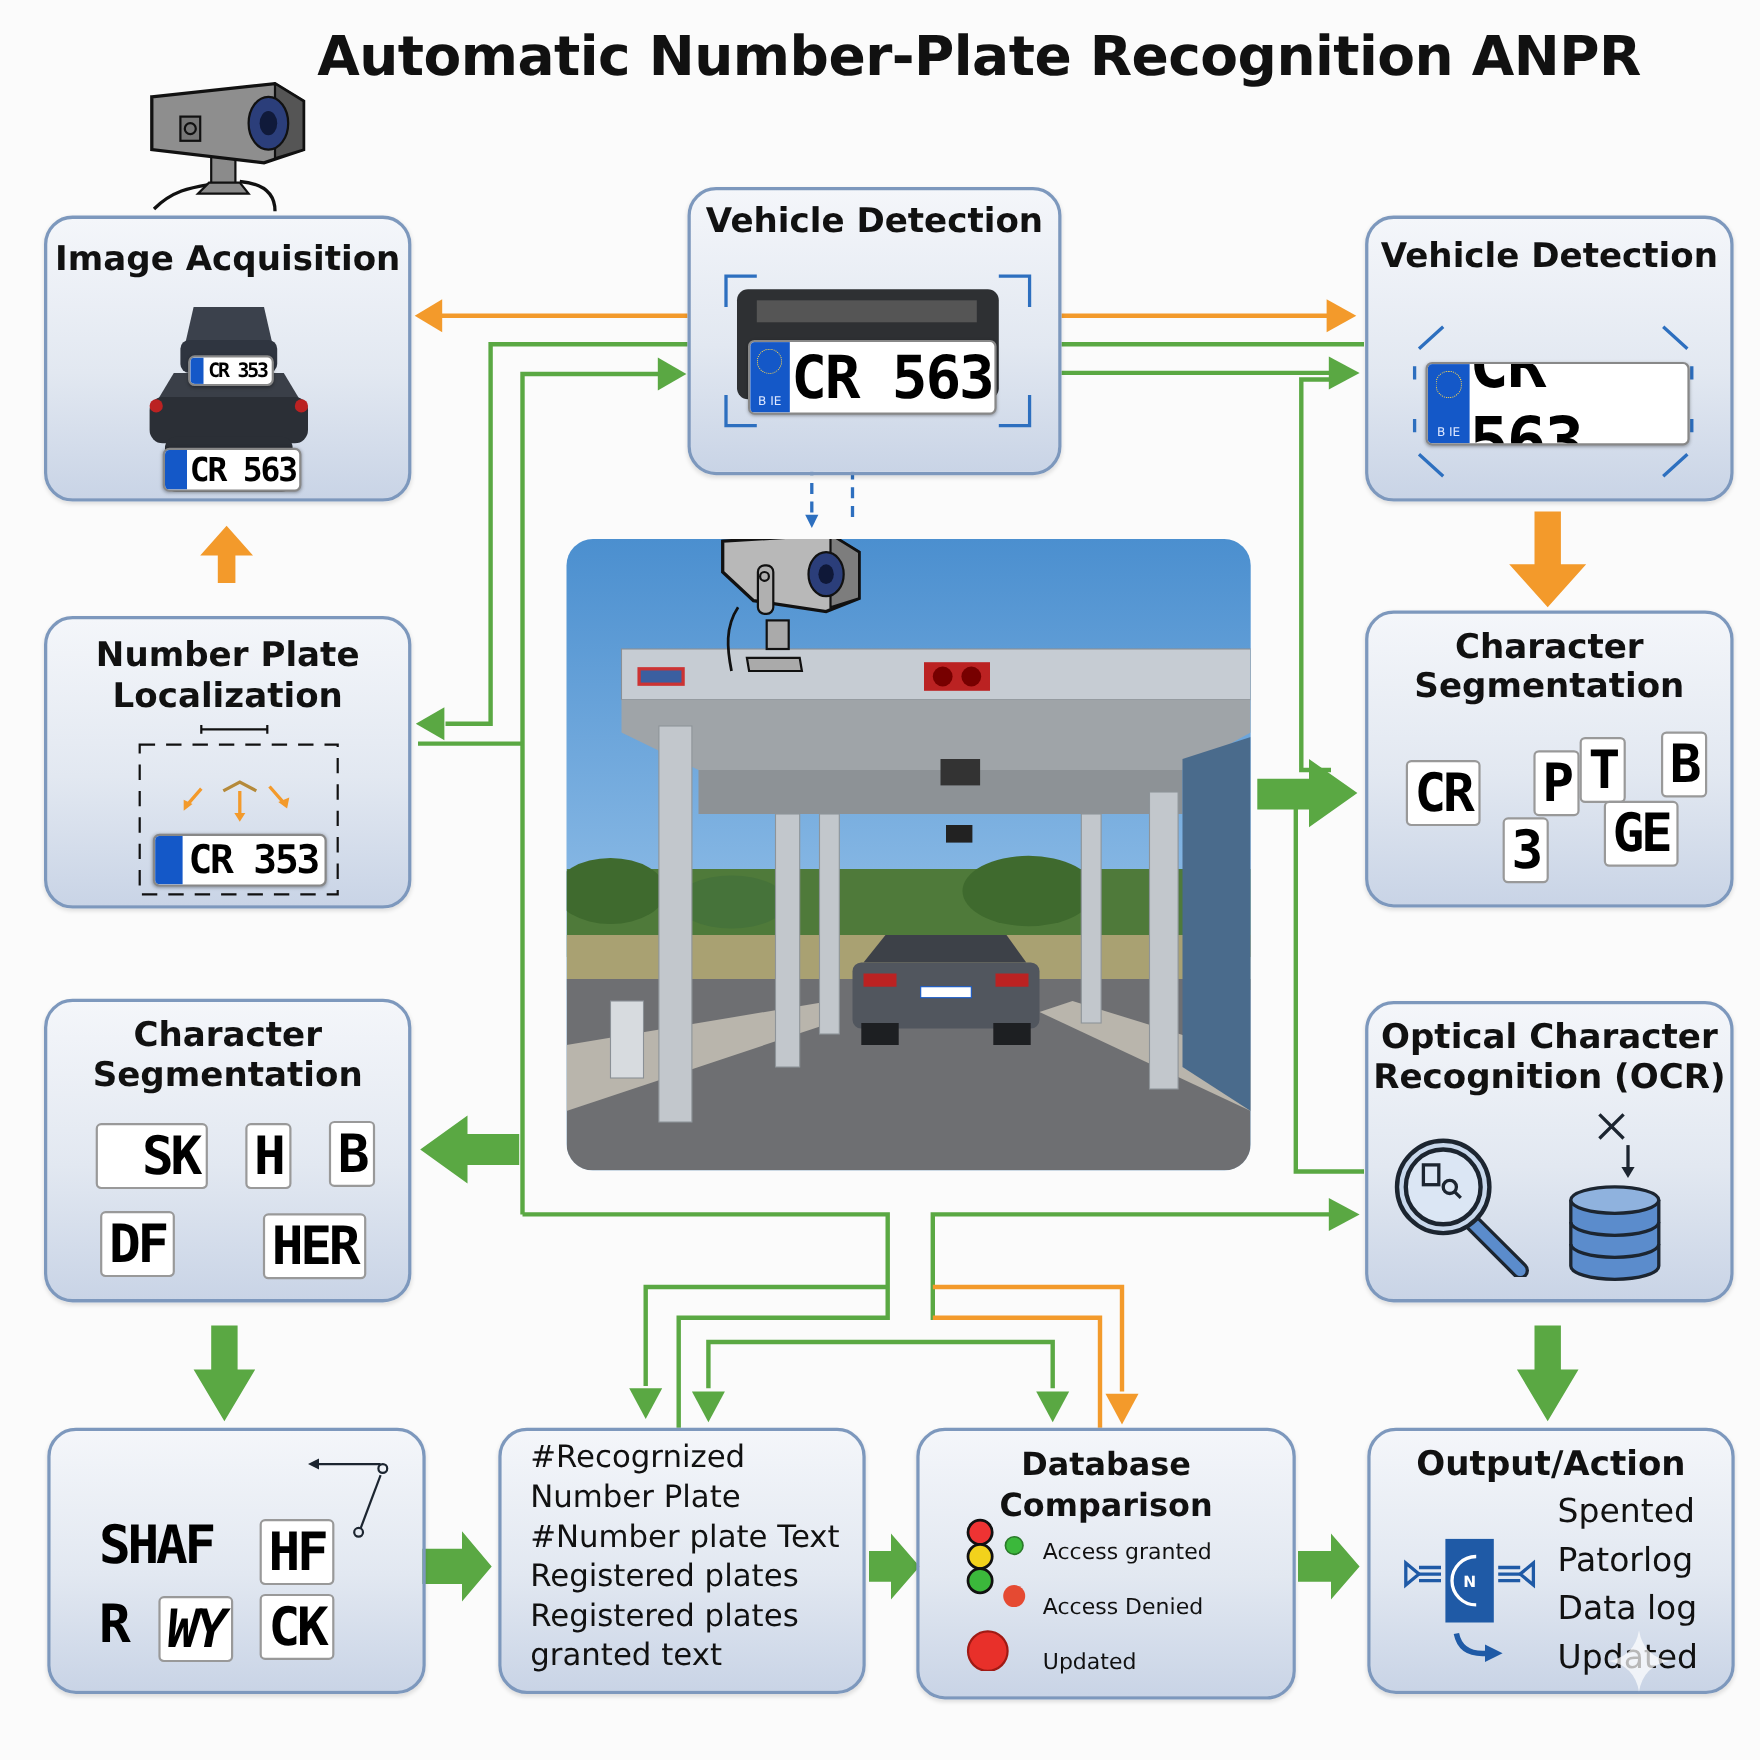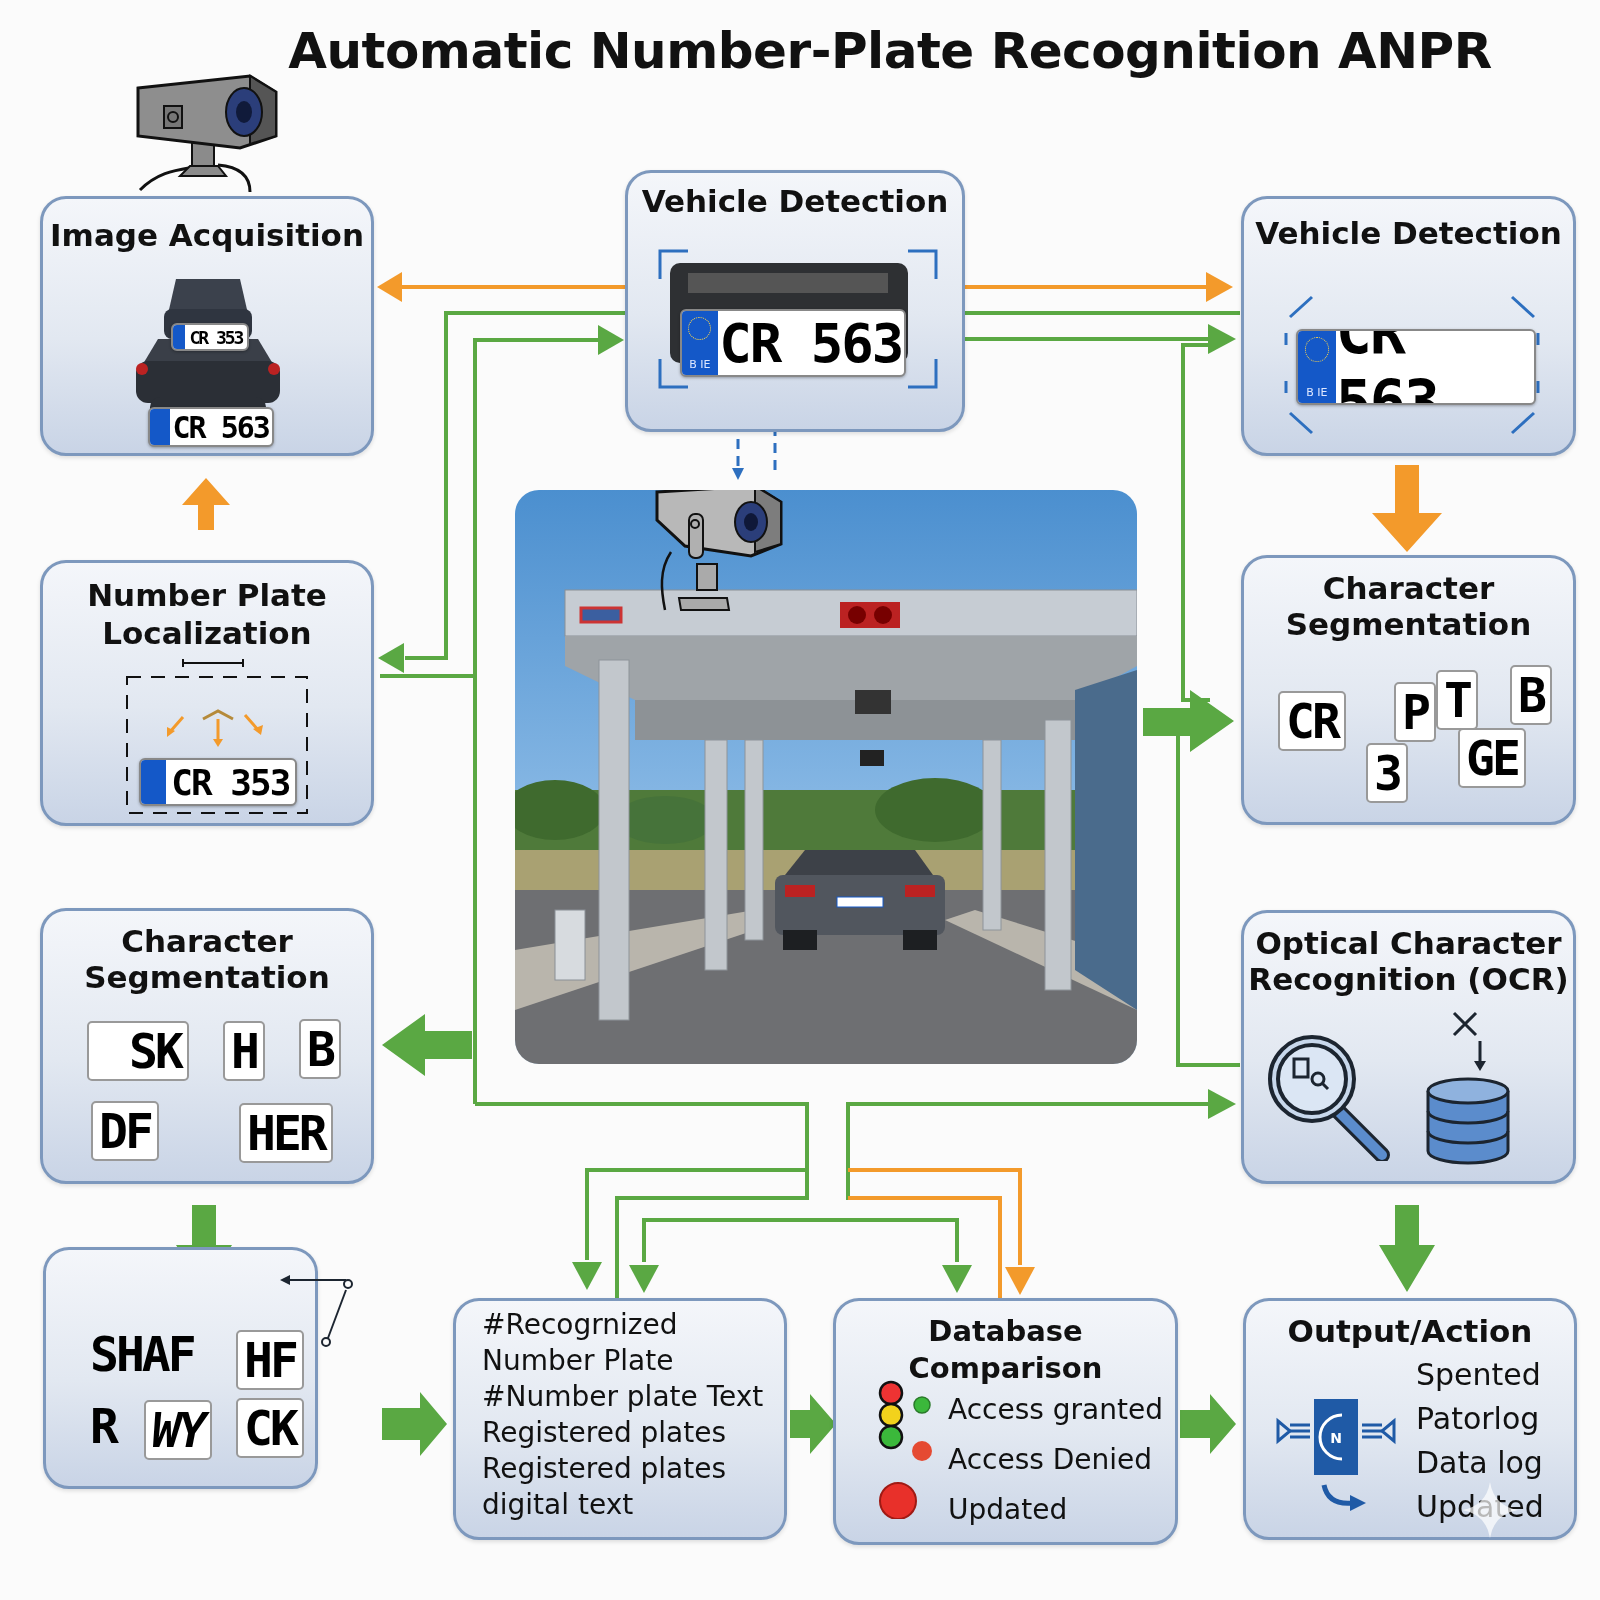--- a/index.html
+++ b/index.html
@@ -197,21 +197,21 @@
   <svg style="position:absolute;left:176px;top:98px" width="100" height="160" viewBox="0 0 100 160">
     <path d="M34,2 L56,24 M56,2 L34,24" stroke="#1c2530" stroke-width="3"></path>
     <line x1="60" y1="30" x2="60" y2="54" stroke="#1c2530" stroke-width="3"></line>
     <polygon points="54,50 66,50 60,60" fill="#1c2530"></polygon>
     <path d="M8,80 L8,140 A40,12 0 0 0 88,140 L88,80" fill="#5b8ccc" stroke="#1c2530" stroke-width="3"></path>
     <path d="M8,100 A40,12 0 0 0 88,100 M8,120 A40,12 0 0 0 88,120" fill="none" stroke="#1c2530" stroke-width="3"></path>
     <ellipse cx="48" cy="80" rx="40" ry="12" fill="#8fb2de" stroke="#1c2530" stroke-width="3"></ellipse>
   </svg>
 </div>
 
-<div class="box" style="left:43px;top:1247px;width:275px;height:242px;z-index:2">
+<div class="box" style="left:43px;top:1298px;width:344px;height:242px;z-index:2">
   <svg style="position:absolute;left:230px;top:20px" width="80" height="80" viewBox="0 0 80 80">
     <path d="M70,10 L10,10" stroke="#1c2530" stroke-width="2"></path>
     <polygon points="4,10 14,5 14,15" fill="#1c2530"></polygon>
     <circle cx="72" cy="14" r="4" fill="none" stroke="#1c2530" stroke-width="2"></circle>
     <line x1="70" y1="20" x2="52" y2="68" stroke="#1c2530" stroke-width="2"></line>
     <circle cx="50" cy="72" r="4" fill="none" stroke="#1c2530" stroke-width="2"></circle>
   </svg>
   <div class="plain-chip" style="left:44px;top:76px;">SHAF</div>
   <div class="chip" style="left:190px;top:80px;">HF</div>
   <div class="plain-chip" style="left:44px;top:148px;">R</div>
@@ -219,35 +219,35 @@
   <div class="chip" style="left:190px;top:148px;">CK</div>
 </div>
 
 <div class="box" style="left:453px;top:1298px;width:334px;height:242px;z-index:2">
   <div class="txt-list" style="left:26px;top:6px;">
     <div>#Recogrnized</div>
     <div>Number Plate</div>
     <div>#Number plate Text</div>
     <div>Registered plates</div>
     <div>Registered plates</div>
-    <div>digital text</div>
+    <div>granted text</div>
   </div>
 </div>
 
 <div class="box" style="left:833px;top:1298px;width:345px;height:247px;z-index:2">
   <div class="box-title" style="top:12px;font-size:29px;">Database Comparison</div>
   <svg style="position:absolute;left:42px;top:78px" width="70" height="140" viewBox="0 0 70 140">
     <circle cx="13" cy="14" r="11" fill="#e33" stroke="#111" stroke-width="2.5"></circle>
     <circle cx="13" cy="36" r="11" fill="#f2d21c" stroke="#111" stroke-width="2.5"></circle>
     <circle cx="13" cy="58" r="11" fill="#3bb83b" stroke="#111" stroke-width="2.5"></circle>
     <circle cx="44" cy="26" r="8" fill="#3bb83b" stroke="#2a7a2a" stroke-width="1.5"></circle>
     <circle cx="44" cy="72" r="10" fill="#e54a32"></circle>
     <circle cx="20" cy="122" r="18" fill="#e8302a" stroke="#a01a14" stroke-width="2"></circle>
   </svg>
-  <div class="txt-list" style="left:112px;top:84px;font-size:28px;line-height:50px;">
+  <div class="txt-list" style="left:112px;top:84px;font-size:20px;line-height:50px;">
     <div>Access granted</div>
     <div>Access Denied</div>
     <div>Updated</div>
   </div>
 </div>
 
 <div class="box" style="left:1243px;top:1298px;width:334px;height:242px;z-index:2">
   <div class="box-title" style="top:12px;">Output/Action</div>
   <svg style="position:absolute;left:30px;top:96px" width="120" height="120" viewBox="0 0 120 120">
     <polygon points="2,24 14,34 2,44" fill="none" stroke="#1f5aa6" stroke-width="3"></polygon>

